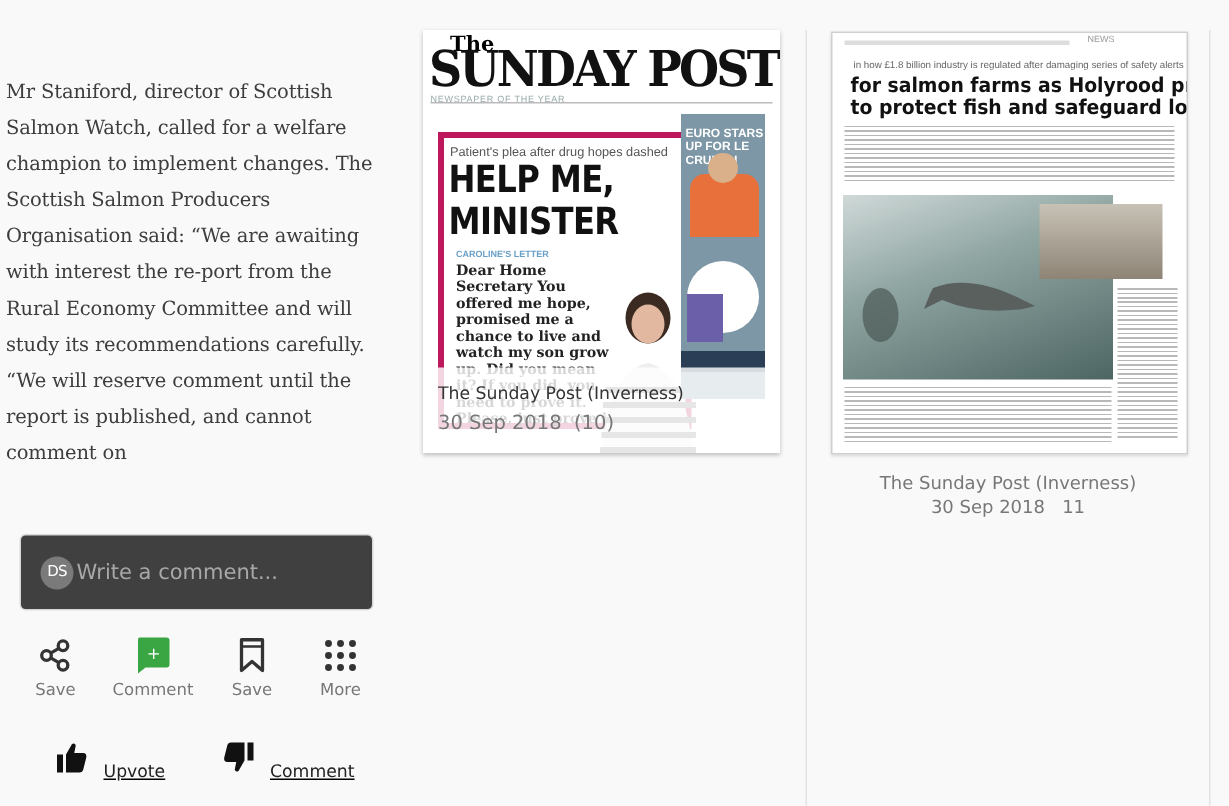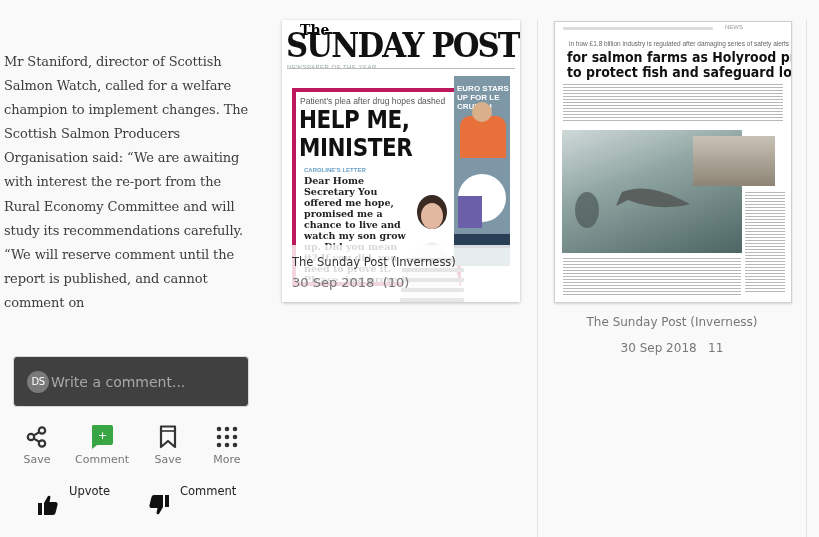--- a/index.html
+++ b/index.html
@@ -30,21 +30,21 @@
   }
   .comment-input::placeholder { color:#a8a8a8; }
   .actions { position:absolute; left:14px; top:424px; width:240px; height:46px; }
   .action {
     position:absolute; top:0; width:60px; text-align:center; cursor:pointer;
   }
   .action .ic { height:26px; display:flex; align-items:center; justify-content:center; }
   .action .lbl {
     font-family:"DejaVu Sans", sans-serif; font-size:11px; color:#777; margin-top:3px;
   }
-  .vote { position:absolute; top:494px; display:flex; align-items:flex-start; cursor:pointer; }
+  .vote { position:absolute; top:494px; display:flex; align-items:flex-end; cursor:pointer;text-decoration:underline; }
   .vote .lbl { font-family:"DejaVu Sans", sans-serif; font-size:11.5px; color:#222; margin-left:10px; margin-top:-10px; }
   
   .card1 {
     position:absolute; left:282px; top:20px; width:238px; height:282px;
     background:#fff; box-shadow:0 1px 3px rgba(0,0,0,0.25); overflow:hidden;
   }
   .card2 {
     position:absolute; left:554px; top:21px; width:236px; height:280px;
     background:#fff; border:1px solid #cfcfcf; box-shadow:0 1px 2px rgba(0,0,0,0.15); overflow:hidden;
   }
@@ -214,17 +214,17 @@
     <svg width="180" height="123" viewBox="0 0 180 123">
         <path d="M60 62 Q85 52 120 70 L128 74 L120 76 Q90 80 66 70 L54 76 L58 66 Z" fill="#5a605e"></path>
         <ellipse cx="25" cy="80" rx="12" ry="18" fill="#4b5856" opacity="0.7"></ellipse>
       </svg>
   </div>
   <div class="np2-photo2"></div>
   <div class="textlines" style="left:190px;top:170px;width:40px;height:100px;"></div>
   <div class="textlines" style="left:8px;top:236px;width:178px;height:38px;"></div>
 </div>
 <div class="cap2" style="top:315px">The Sunday Post (Inverness)</div>
-<div class="cap2" style="top:341px">
+<div class="cap2" style="top:331px">
   <span>30 Sep 2018</span>&nbsp;&nbsp;&nbsp;<span>11</span>
 </div>
 
 <div class="divider" style="left:806px"></div>
 
 </body></html>

